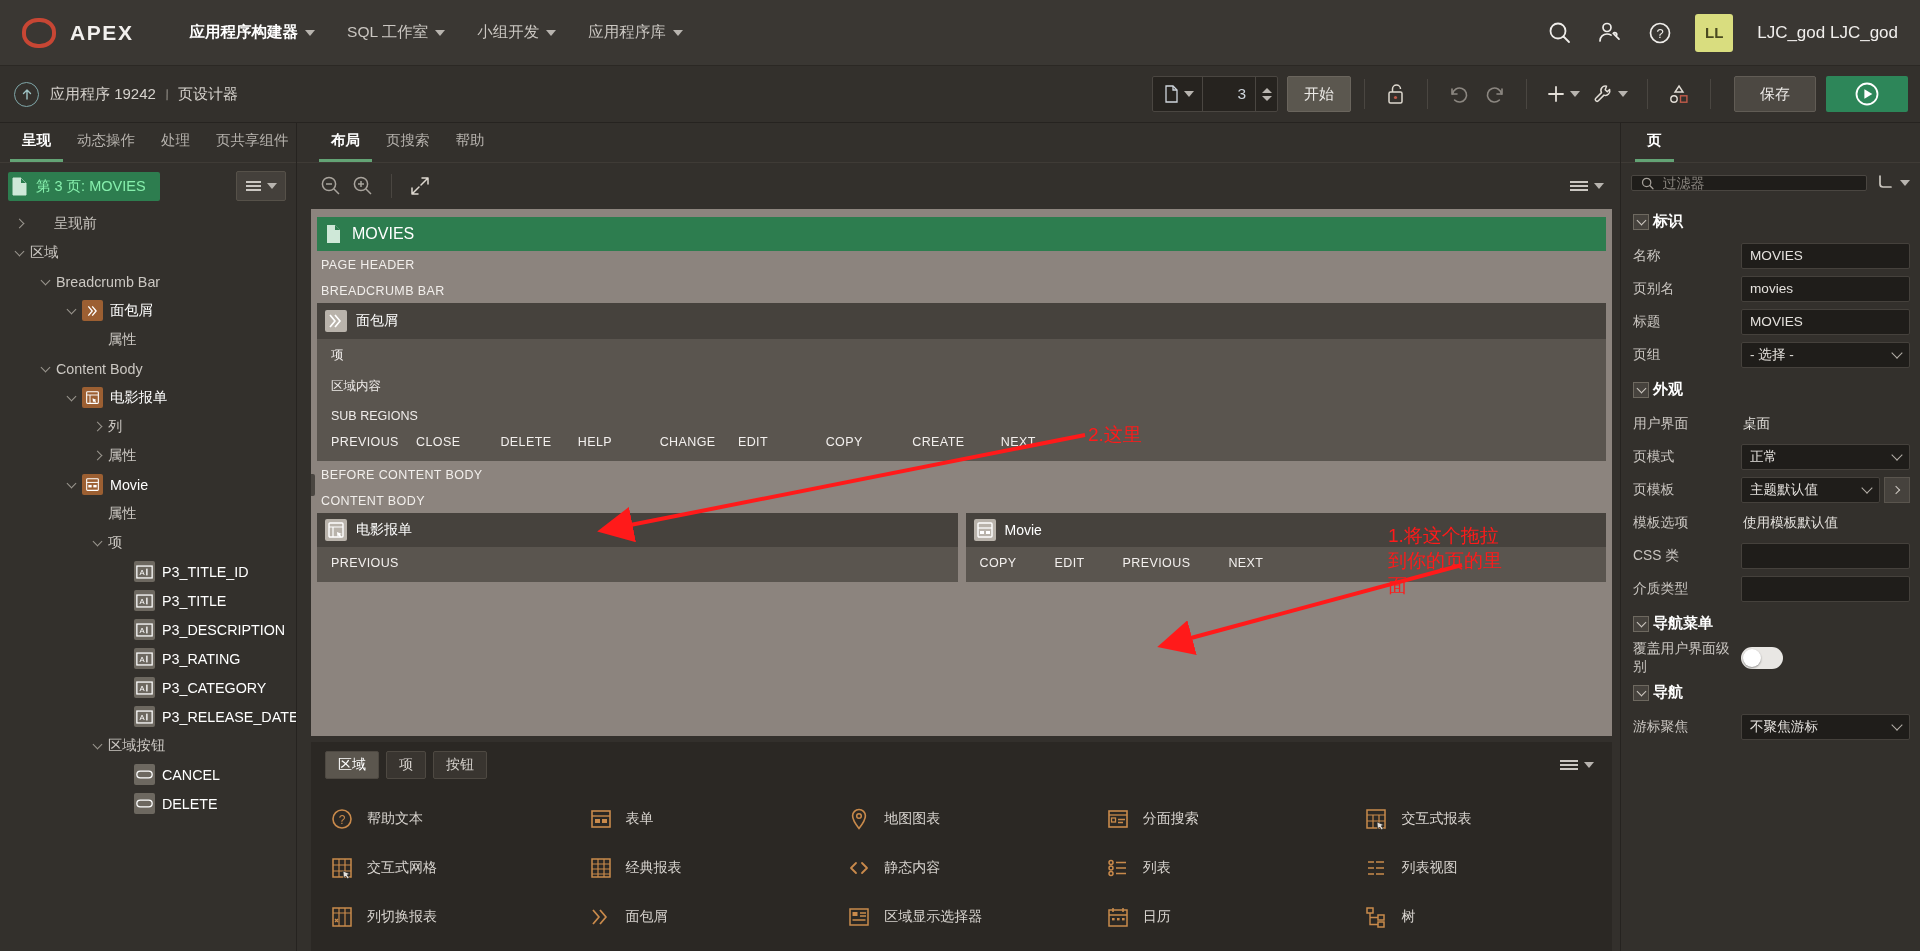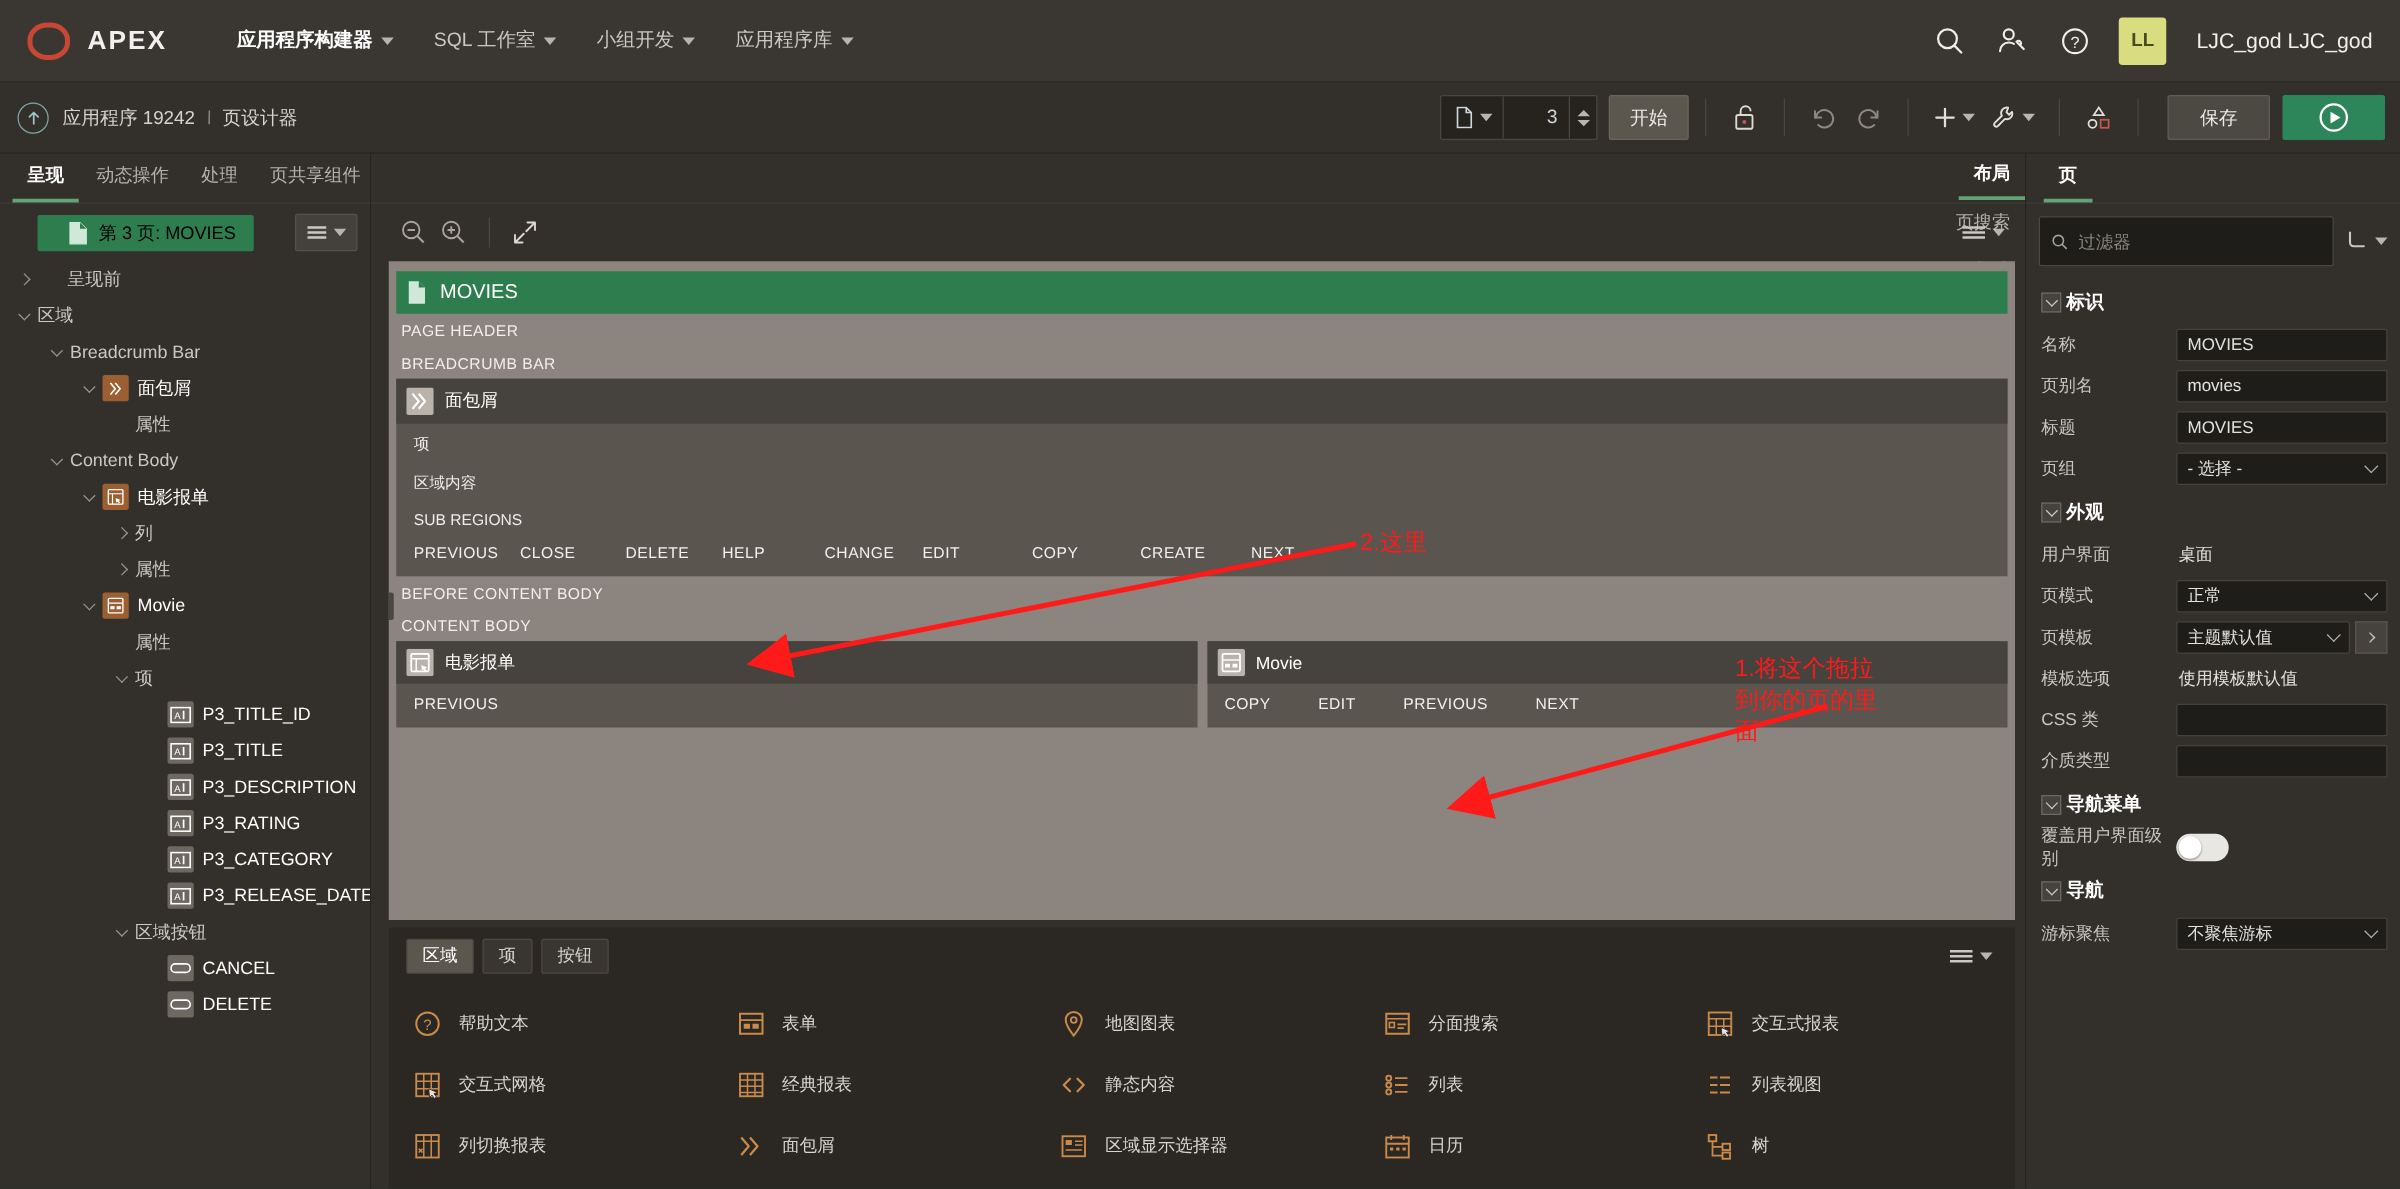--- a/index.html
+++ b/index.html
@@ -87,22 +87,22 @@
   
   .leftpanel { width: 297px; flex: 0 0 297px; background: #33302c; display: flex; flex-direction: column; border-right: 1px solid #262320; min-height: 0; }
   .tabrow { display: flex; align-items: flex-end; height: 40px; padding-left: 10px; border-bottom: 1px solid #3f3b36; gap: 2px; flex: 0 0 40px;}
   .tab {
     padding: 6px 12px 9px; font-size: 14.5px; color: #b6b2ad; cursor: pointer;
     border-bottom: 3px solid transparent; white-space: nowrap;
   }
   .tab.active { color: #ffffff; border-bottom-color: #63a375; font-weight: bold; }
   .tree-toolbar { display: flex; align-items: center; padding: 8px 10px 6px 8px; gap: 8px; flex: 0 0 auto;}
   .pagenode {
-    background: #2d7d4f; color: #000000; display: flex; align-items: center; gap: 8px;
-    padding: 5px 14px 5px 24px; border-radius: 2px; font-size: 14.5px; cursor: pointer; margin-left: 22px;
+    background: #2d7d4f; color: #86efac; display: flex; align-items: center; gap: 8px;
+    padding: 5px 14px 5px 3px; border-radius: 2px; font-size: 14.5px; cursor: pointer;
   }
   .menu-btn {
     margin-left: auto; background: #44403b; border: 1px solid #565149; border-radius: 2px;
     height: 30px; min-width: 50px; display: flex; align-items: center; justify-content: center; gap: 6px; cursor: pointer;
   }
   .hamb { display: flex; flex-direction: column; gap: 2.5px; }
   .hamb i { display: block; width: 15px; height: 1.8px; background: #cbc7c2; }
   .tree { overflow: hidden; padding: 2px 0 0 0; flex: 1; min-height: 0; }
   .trow { display: flex; align-items: center; height: 29px; font-size: 14.3px; color: #cbc7c2; cursor: pointer; white-space: nowrap; }
   .tw { width: 22px; display: flex; align-items: center; justify-content: center; flex: 0 0 22px; }
@@ -156,21 +156,21 @@
   .gal-grid { flex: 1; overflow: hidden; padding: 6px 0 0 14px; display: grid;
               grid-template-columns: repeat(5, 1fr); grid-auto-rows: 49px; column-gap: 6px; }
   .gitem { display: flex; align-items: center; gap: 12px; font-size: 14px; color: #d8d4cf; cursor: pointer; padding-left: 4px; }
   .gitem .gi { width: 26px; height: 26px; flex: 0 0 26px; display: flex; align-items: center; justify-content: center; }
 
   
   .rightpanel { width: 300px; flex: 0 0 300px; background: #33302c; border-left: 1px solid #262320; display: flex; flex-direction: column; min-height: 0;}
   .rp-tabs { height: 40px; flex: 0 0 40px; display: flex; align-items: flex-end; padding-left: 14px; border-bottom: 1px solid #3f3b36;}
   .rp-search { display: flex; align-items: center; gap: 8px; padding: 10px 10px; flex: 0 0 auto;}
   .search-input {
-    flex: 1; background: #1f1d1a; border: 1px solid #4a4641; height: 40px; border-radius: 2px;
+    flex: 1; background: #1f1d1a; border: 1px solid #4a4641; height: 16px; border-radius: 2px;
     display: flex; align-items: center; gap: 8px; padding: 0 9px;
   }
   .search-input input {
     background: transparent; border: none; outline: none; color: #cfcbc6; font-size: 14px;
     width: 100%; font-family: "Liberation Sans", sans-serif;
   }
   .search-input input::placeholder { color: #8a8view; color: #8a857f; }
   .rp-body { flex: 1; overflow: hidden; min-height: 0;}
   .grp-head {
     display: flex; align-items: center; gap: 4px; padding: 9px 10px 8px 12px;
@@ -533,21 +533,21 @@
               <svg width="17" height="13" viewBox="0 0 20 14">
                 <rect x="1" y="3" width="18" height="8" rx="4" fill="none" stroke="#fff" stroke-width="1.5"></rect>
               </svg>
             </span>
             <span class="tlabel strong">DELETE</span>
           </div>
         </div>
     </div>
 
     <div class="center">
-      <div class="tabrow" style="padding-left:22px;flex-direction:column;">
+      <div class="tabrow" style="padding-left:22px;">
         <div class="tab active">布局</div>
         <div class="tab">页搜索</div>
         <div class="tab">帮助</div>
       </div>
       <div class="canvas-toolbar">
         <div class="zbtn">
           <svg width="24" height="24" viewBox="0 0 24 24">
               <circle cx="10" cy="10" r="6.6" fill="none" stroke="#a9a49d" stroke-width="1.5"></circle>
               <line x1="7" y1="10" x2="13" y2="10" stroke="#a9a49d" stroke-width="1.5"></line>
               <line x1="15" y1="15" x2="20" y2="20" stroke="#a9a49d" stroke-width="1.5"></line>

